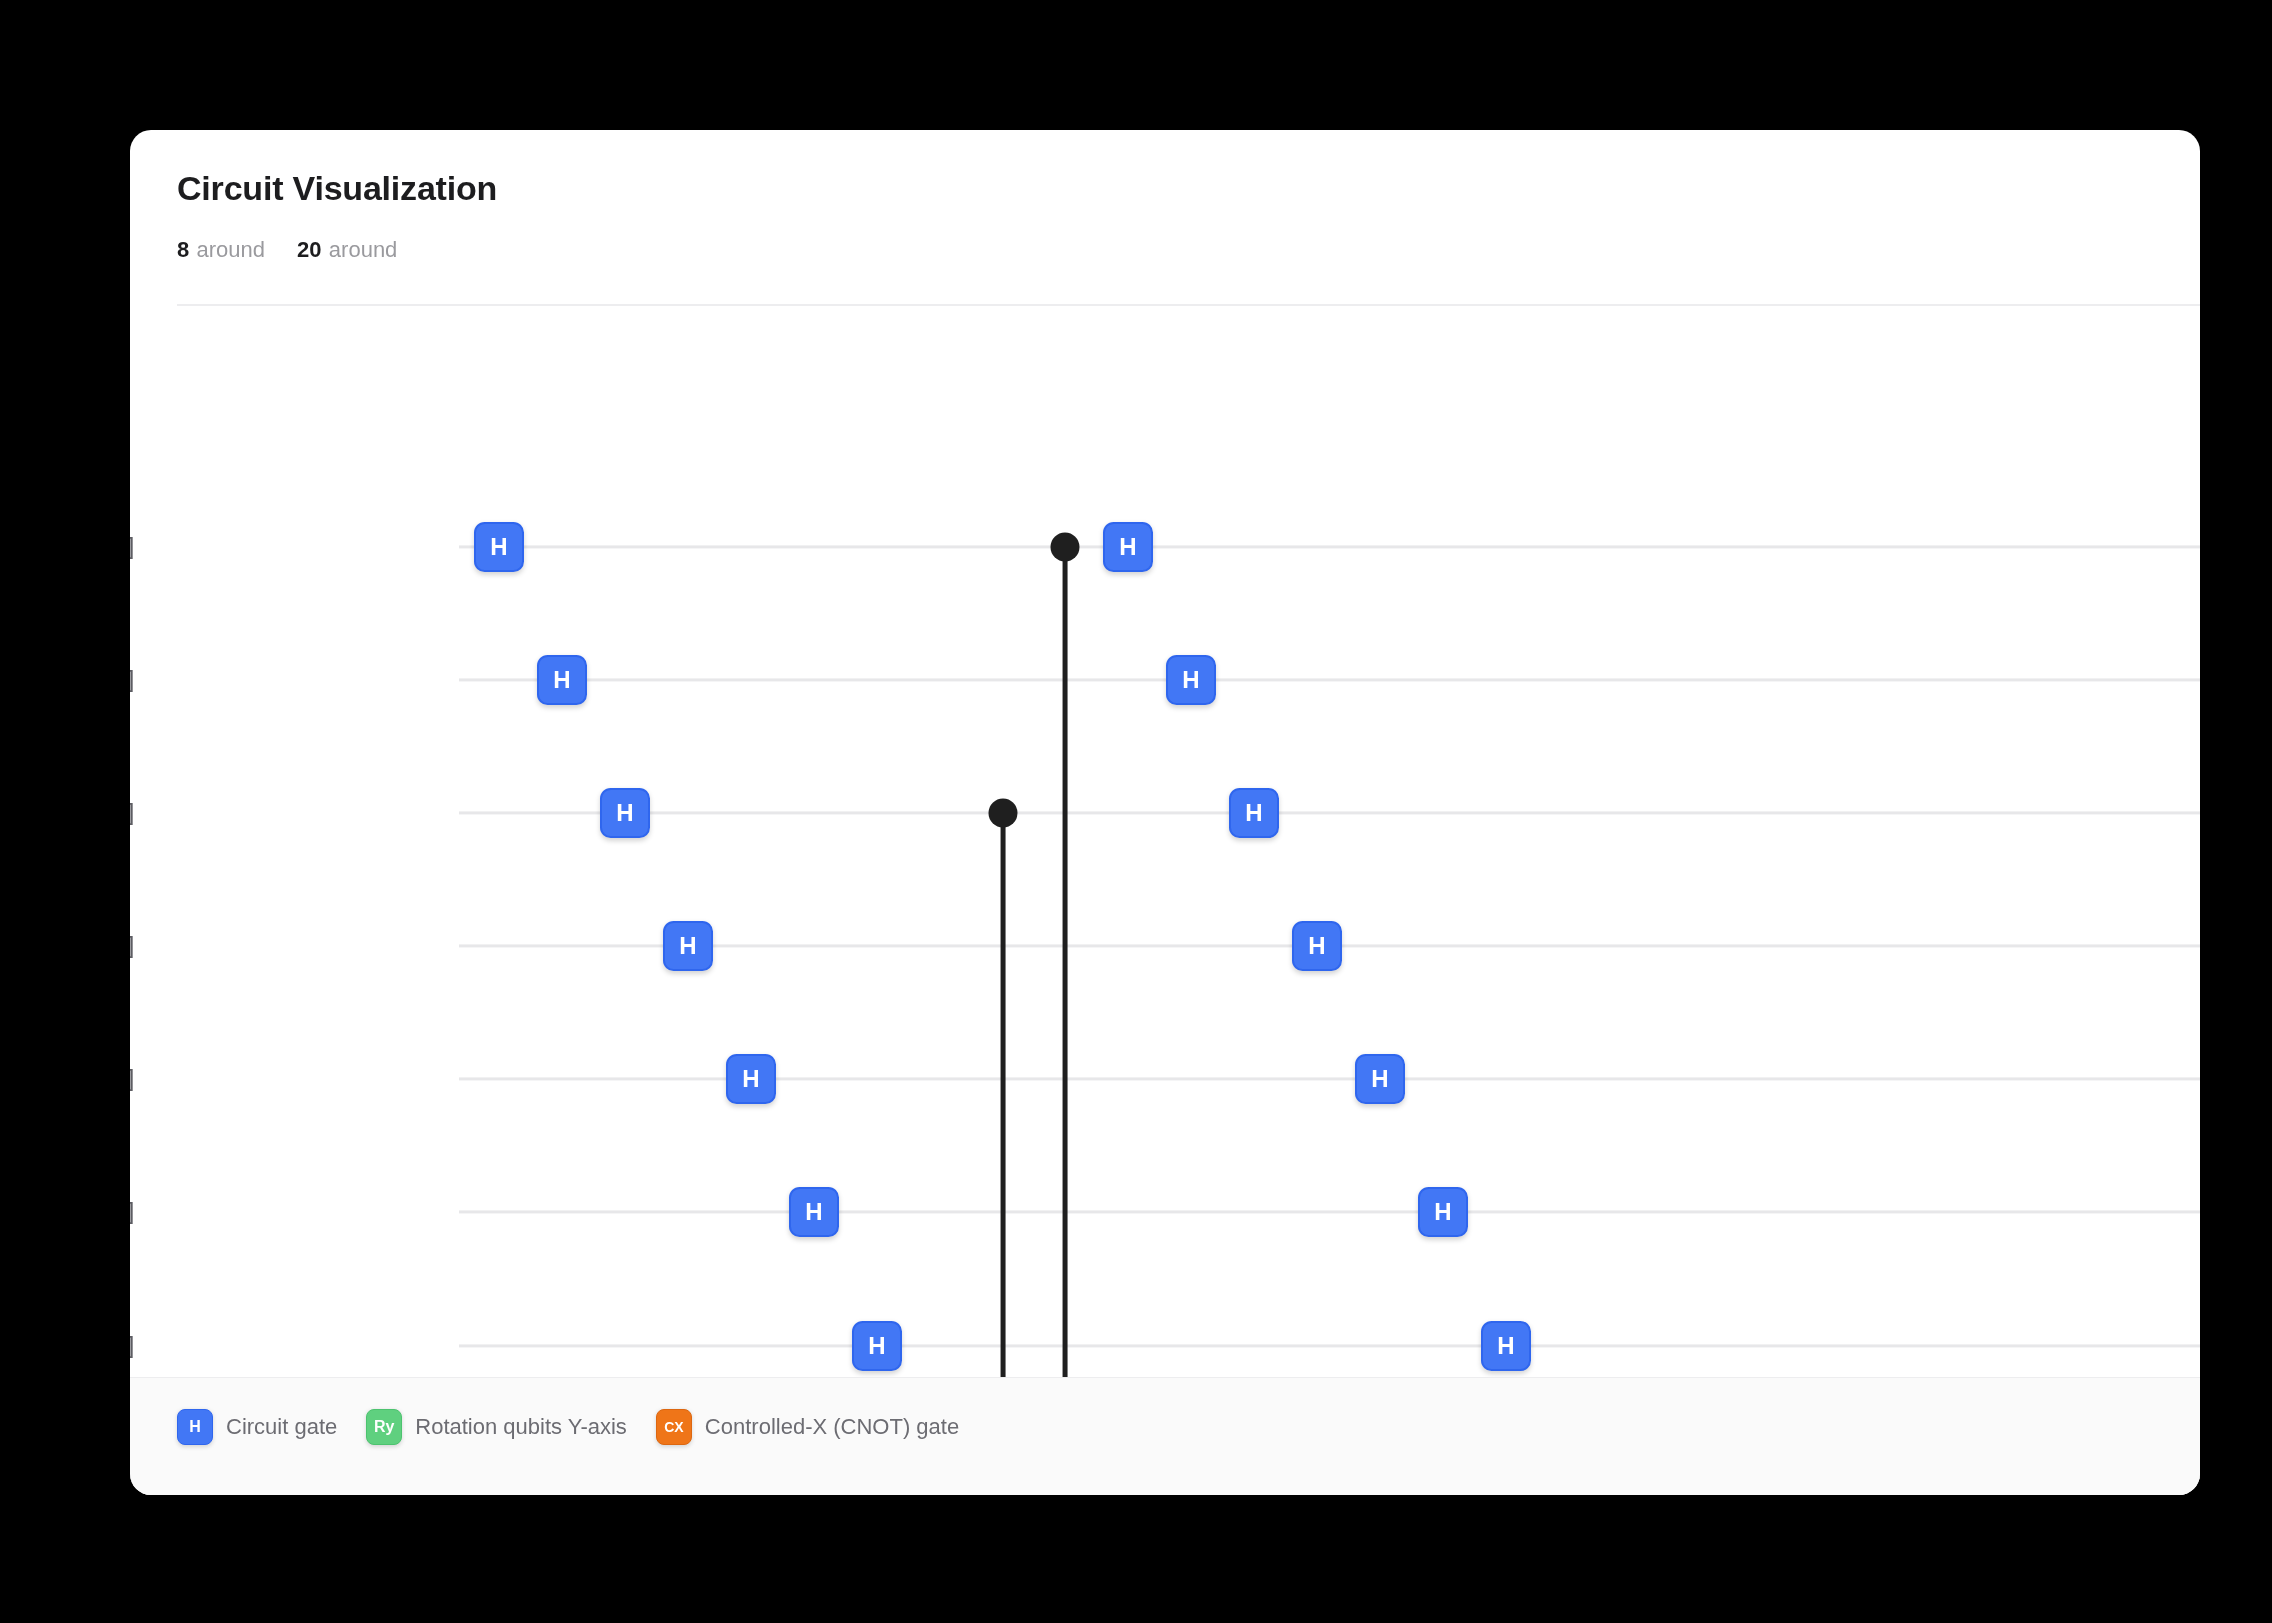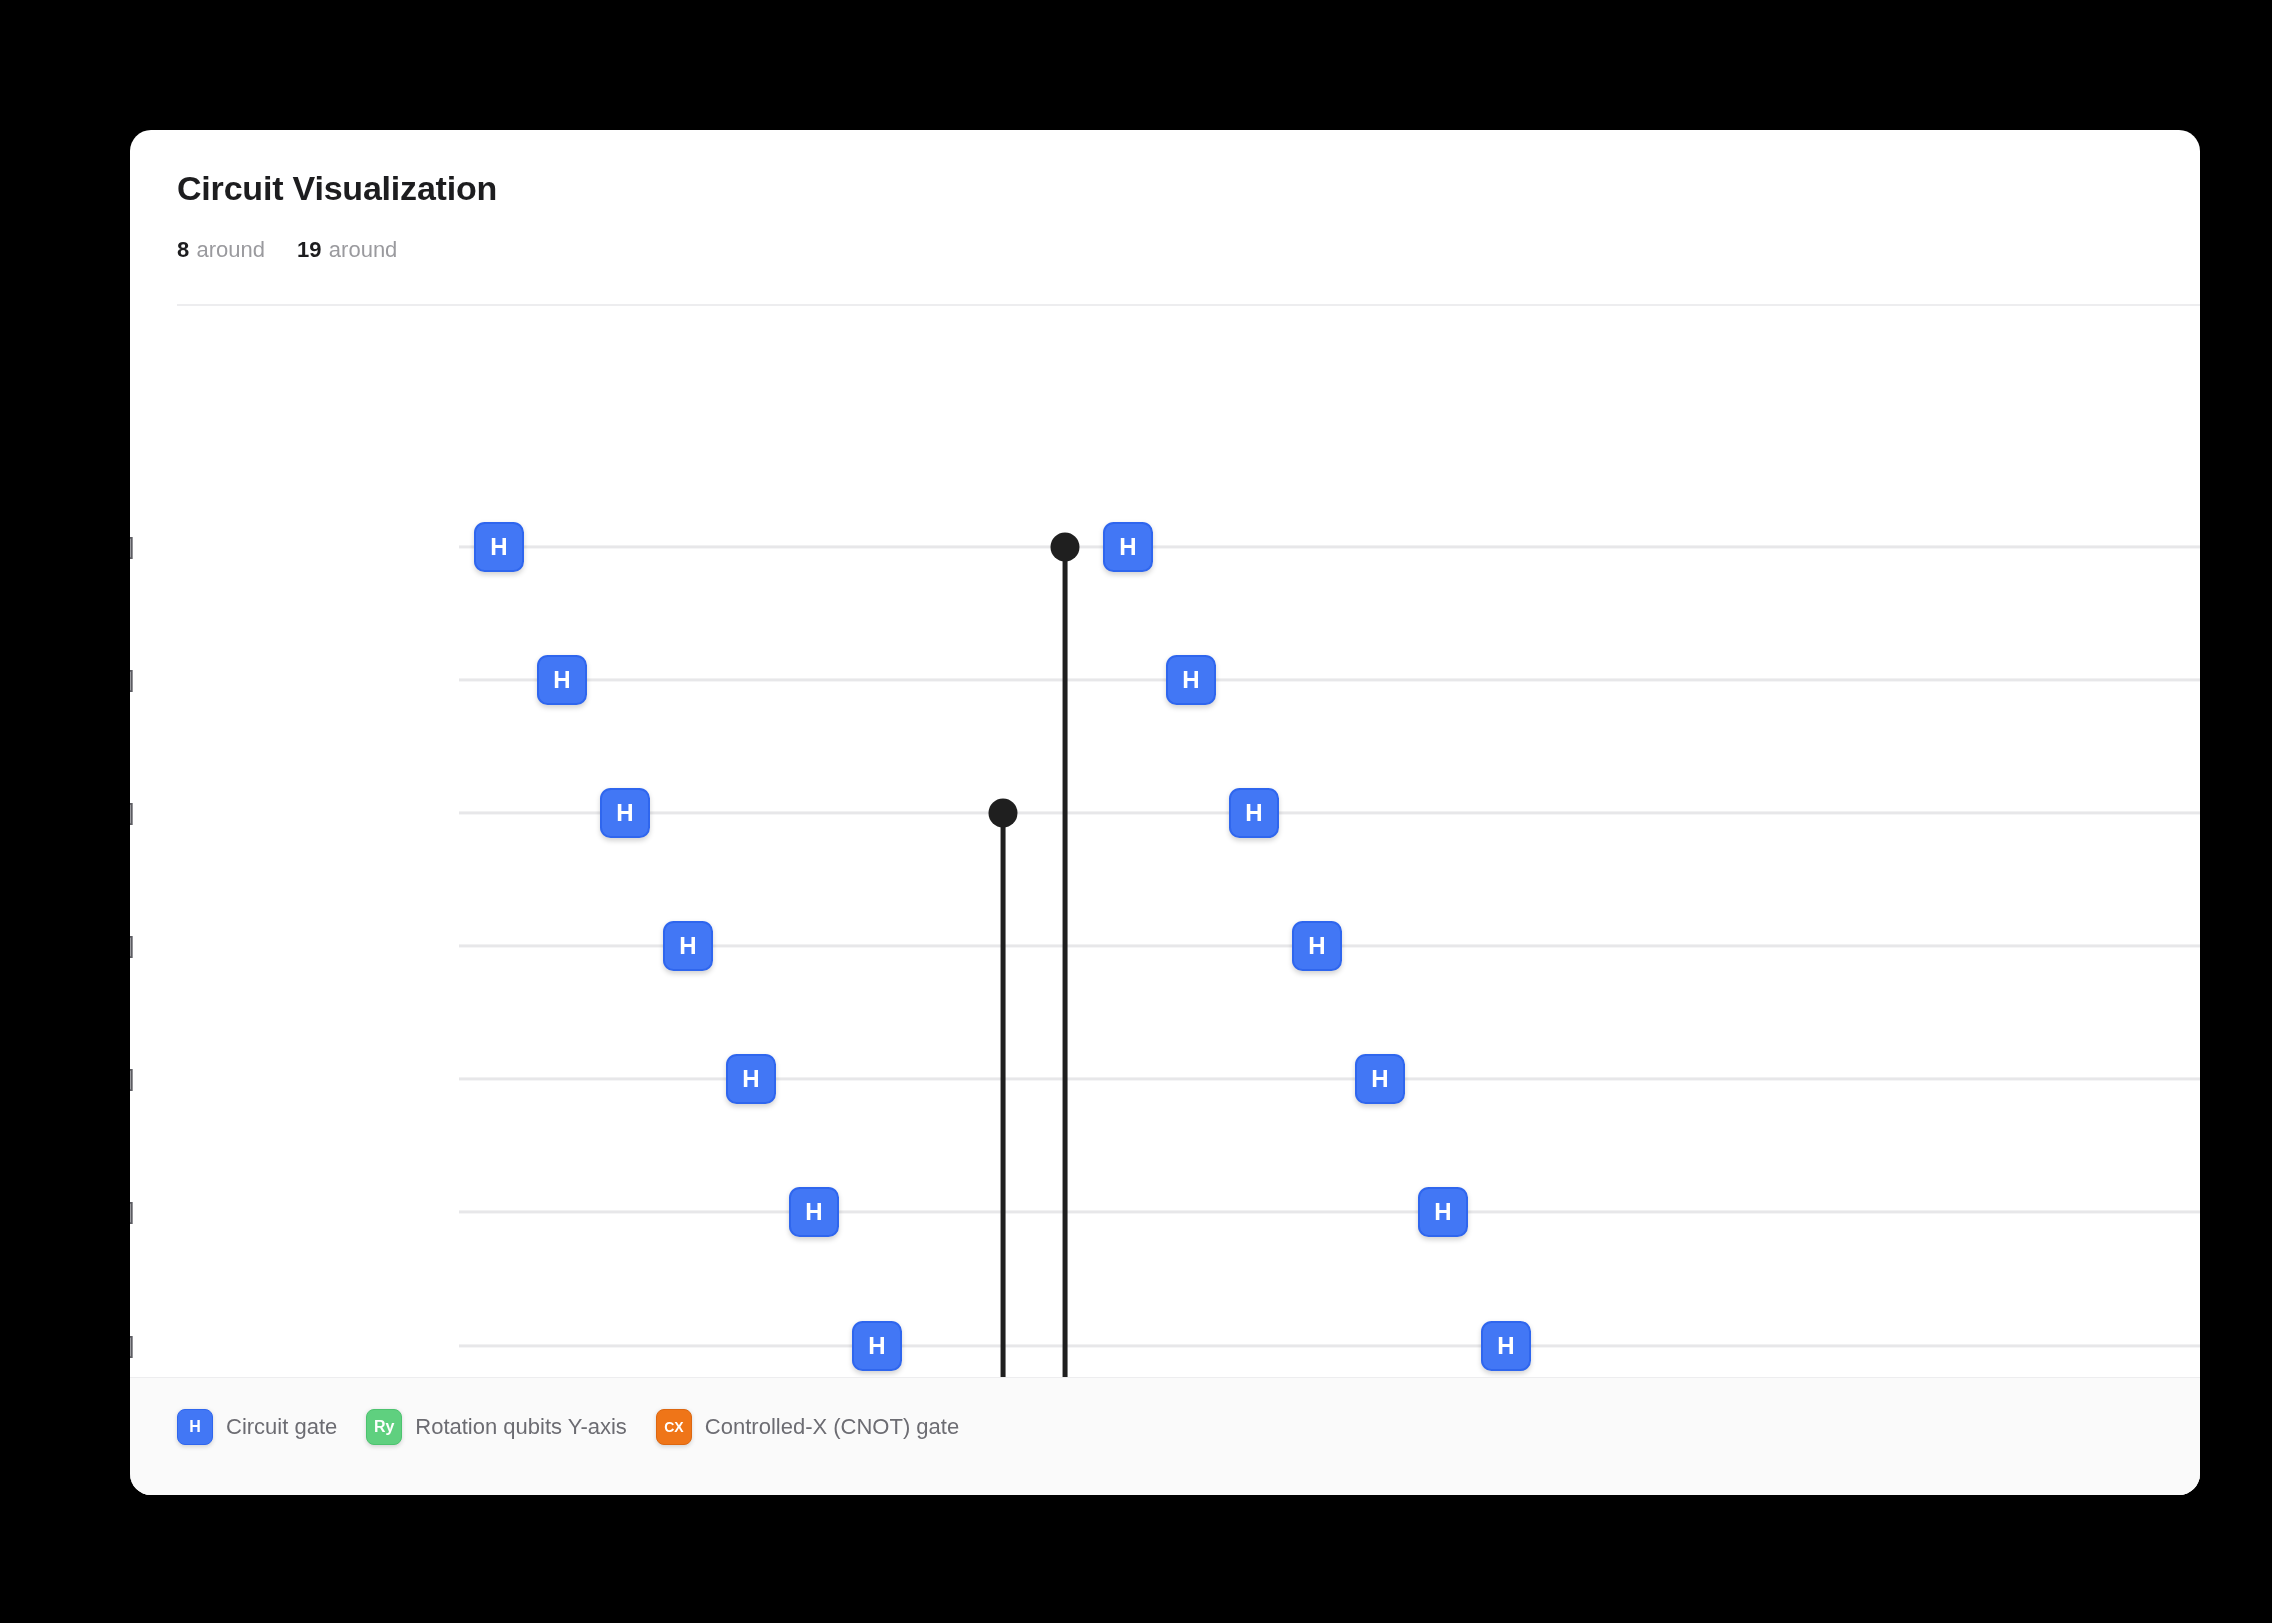--- a/index.html
+++ b/index.html
@@ -96,21 +96,21 @@
   <div class="card">
 
     <div class="card-header">
       <div class="card-title">Circuit Visualization</div>
       <div class="meta-row" id="meta-row">
           <div class="meta-item">
             <span class="meta-num">8</span>
             <span class="meta-lbl">around</span>
           </div>
           <div class="meta-item">
-            <span class="meta-num">19</span>
+            <span class="meta-num">20</span>
             <span class="meta-lbl">around</span>
           </div>
         </div>
       <div class="header-rule"></div>
     </div>
 
     <div class="circuit" id="circuit">
         <div class="qrow" style="top: 242px;">
           <div class="qlabel" style="top: 0px;">q[0]</div>
           <div class="wire" style="top: 0px;"></div>

